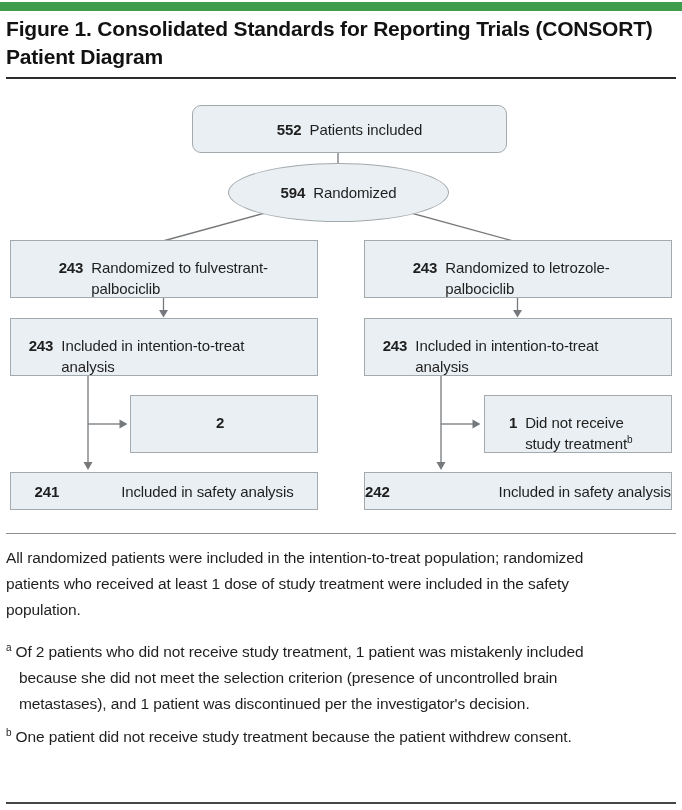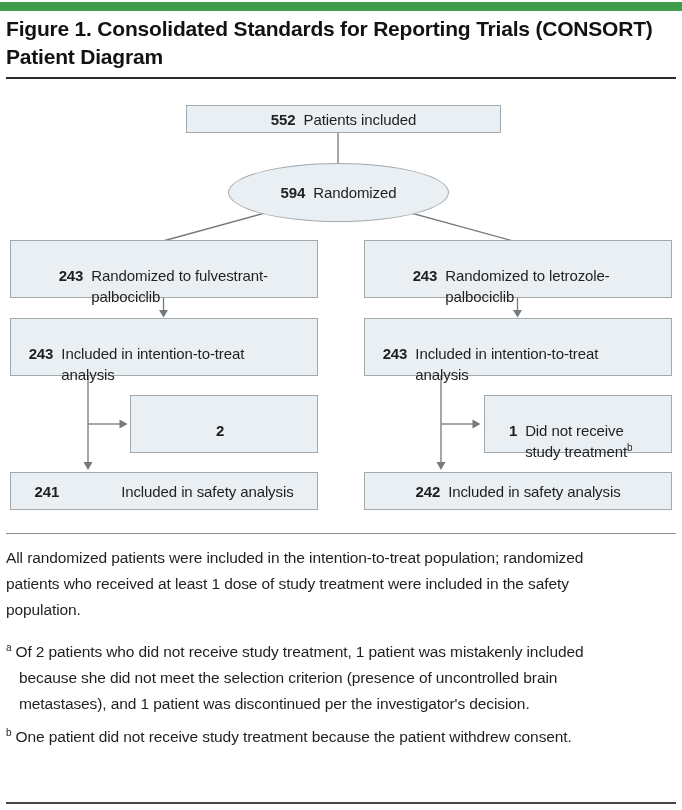--- a/index.html
+++ b/index.html
@@ -54,41 +54,41 @@
     border: 1.4px solid var(--box-border);
     display: flex;
     font-size: 15px;
     line-height: 21px;
     letter-spacing: -0.1px;
     color: var(--text);
   }
   .node .num { font-weight: bold; }
   .node .gap { width: 8px; flex: 0 0 8px; }
   .one-line { align-items: center; justify-content: center; }
-  .two-line { align-items: flex-start; justify-content: center; padding-top: 24px; }
+  .two-line { align-items: flex-start; justify-content: center; padding-top: 16px; }
   .lbl { display: inline-block; }
   .lbl-rand { width: 178px; }
   .lbl-itt  { width: 238px; }
   .lbl-side { width: 122px; }
   sup {
     font-size: 10px;
     vertical-align: super;
     line-height: 0;
   }
 
-  .box-screened    { left: 186px; top: 105px; width: 315px; height: 28px; }
+  .box-screened    { left: 192px; top: 105px; width: 315px; height: 48px; border-radius: 9px; }
   .ellipse-node    { left: 228px; top: 163px; width: 221px; height: 59px; border-radius: 50%; }
   .box-rand-left   { left: 10px;  top: 240px; width: 308px; height: 58px; }
   .box-rand-right  { left: 364px; top: 240px; width: 308px; height: 58px; }
   .box-itt-left    { left: 10px;  top: 318px; width: 308px; height: 58px; }
   .box-itt-right   { left: 364px; top: 318px; width: 308px; height: 58px; }
   .box-side-left   { left: 130px; top: 395px; width: 188px; height: 58px; }
   .box-side-right  { left: 484px; top: 395px; width: 188px; height: 58px; }
   .box-safe-left   { left: 10px;  top: 472px; width: 308px; height: 38px; gap: 27px; }
-  .box-safe-right  { left: 364px; top: 472px; width: 308px; height: 38px; }
+  .box-safe-right  { left: 364px; top: 472px; width: 308px; height: 38px; justify-content: space-between; }
 
   .footnotes {
     position: absolute;
     left: 6px; top: 545px;
     width: 620px;
     font-size: 15.5px;
     line-height: 26px;
     letter-spacing: -0.1px;
   }
   .fn-general { margin-bottom: 16px; }

